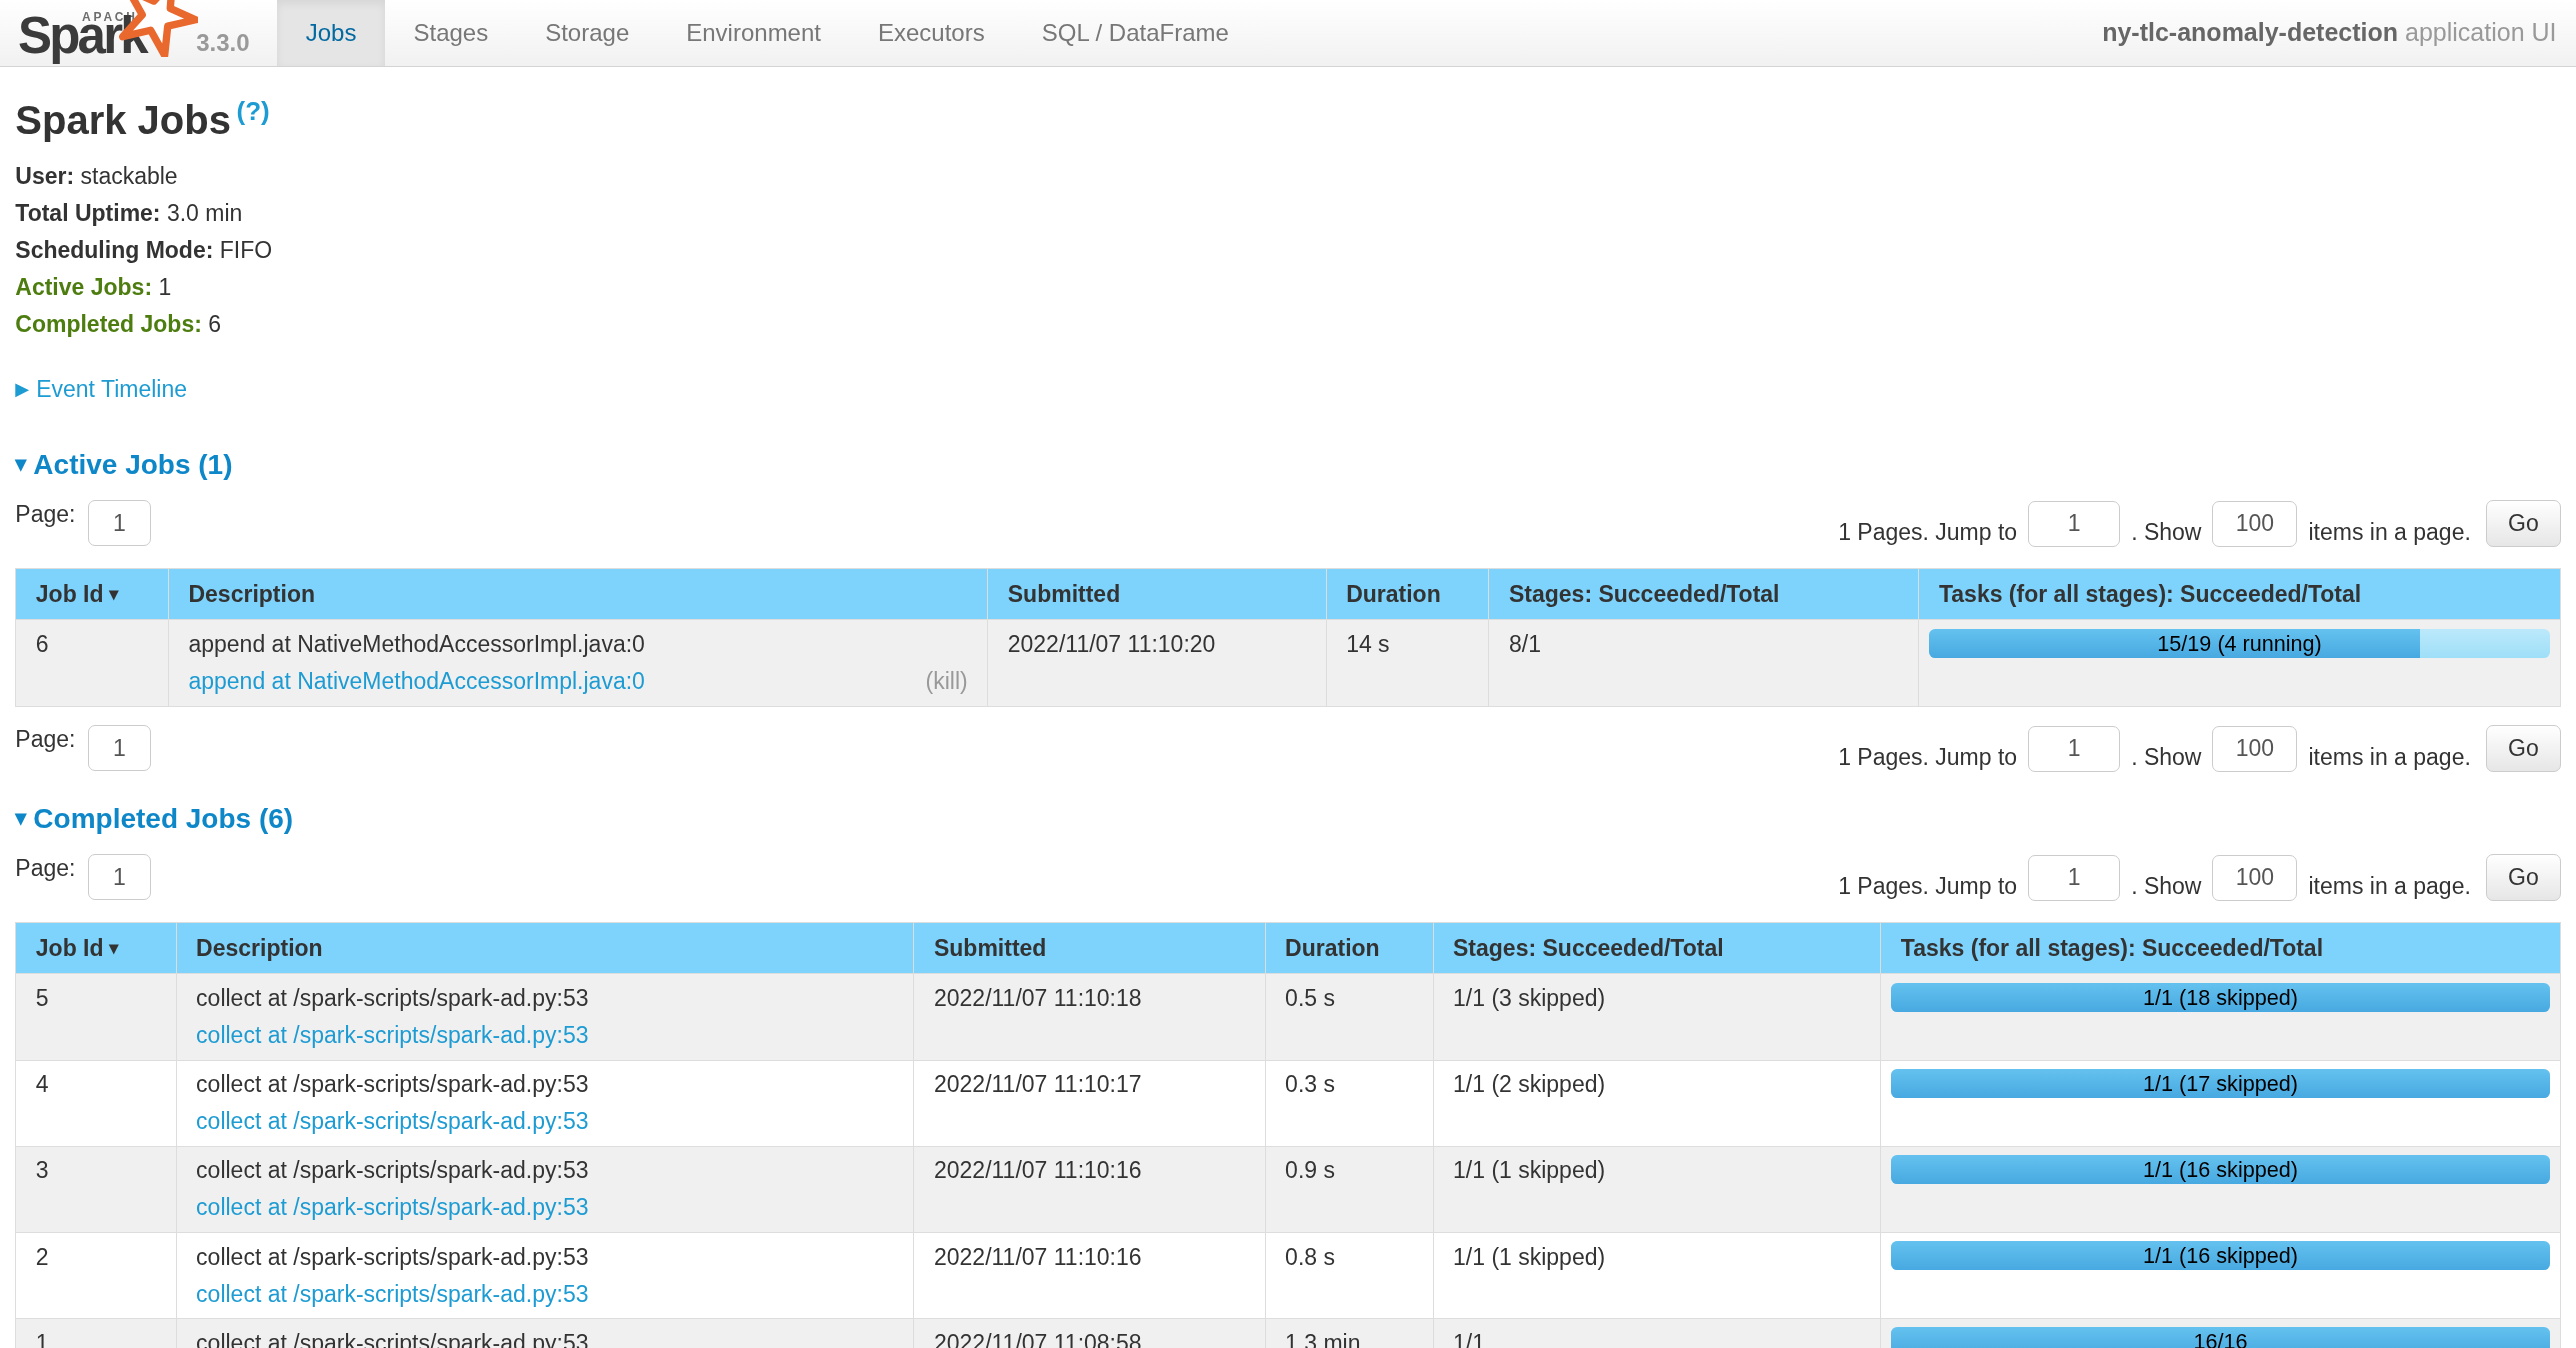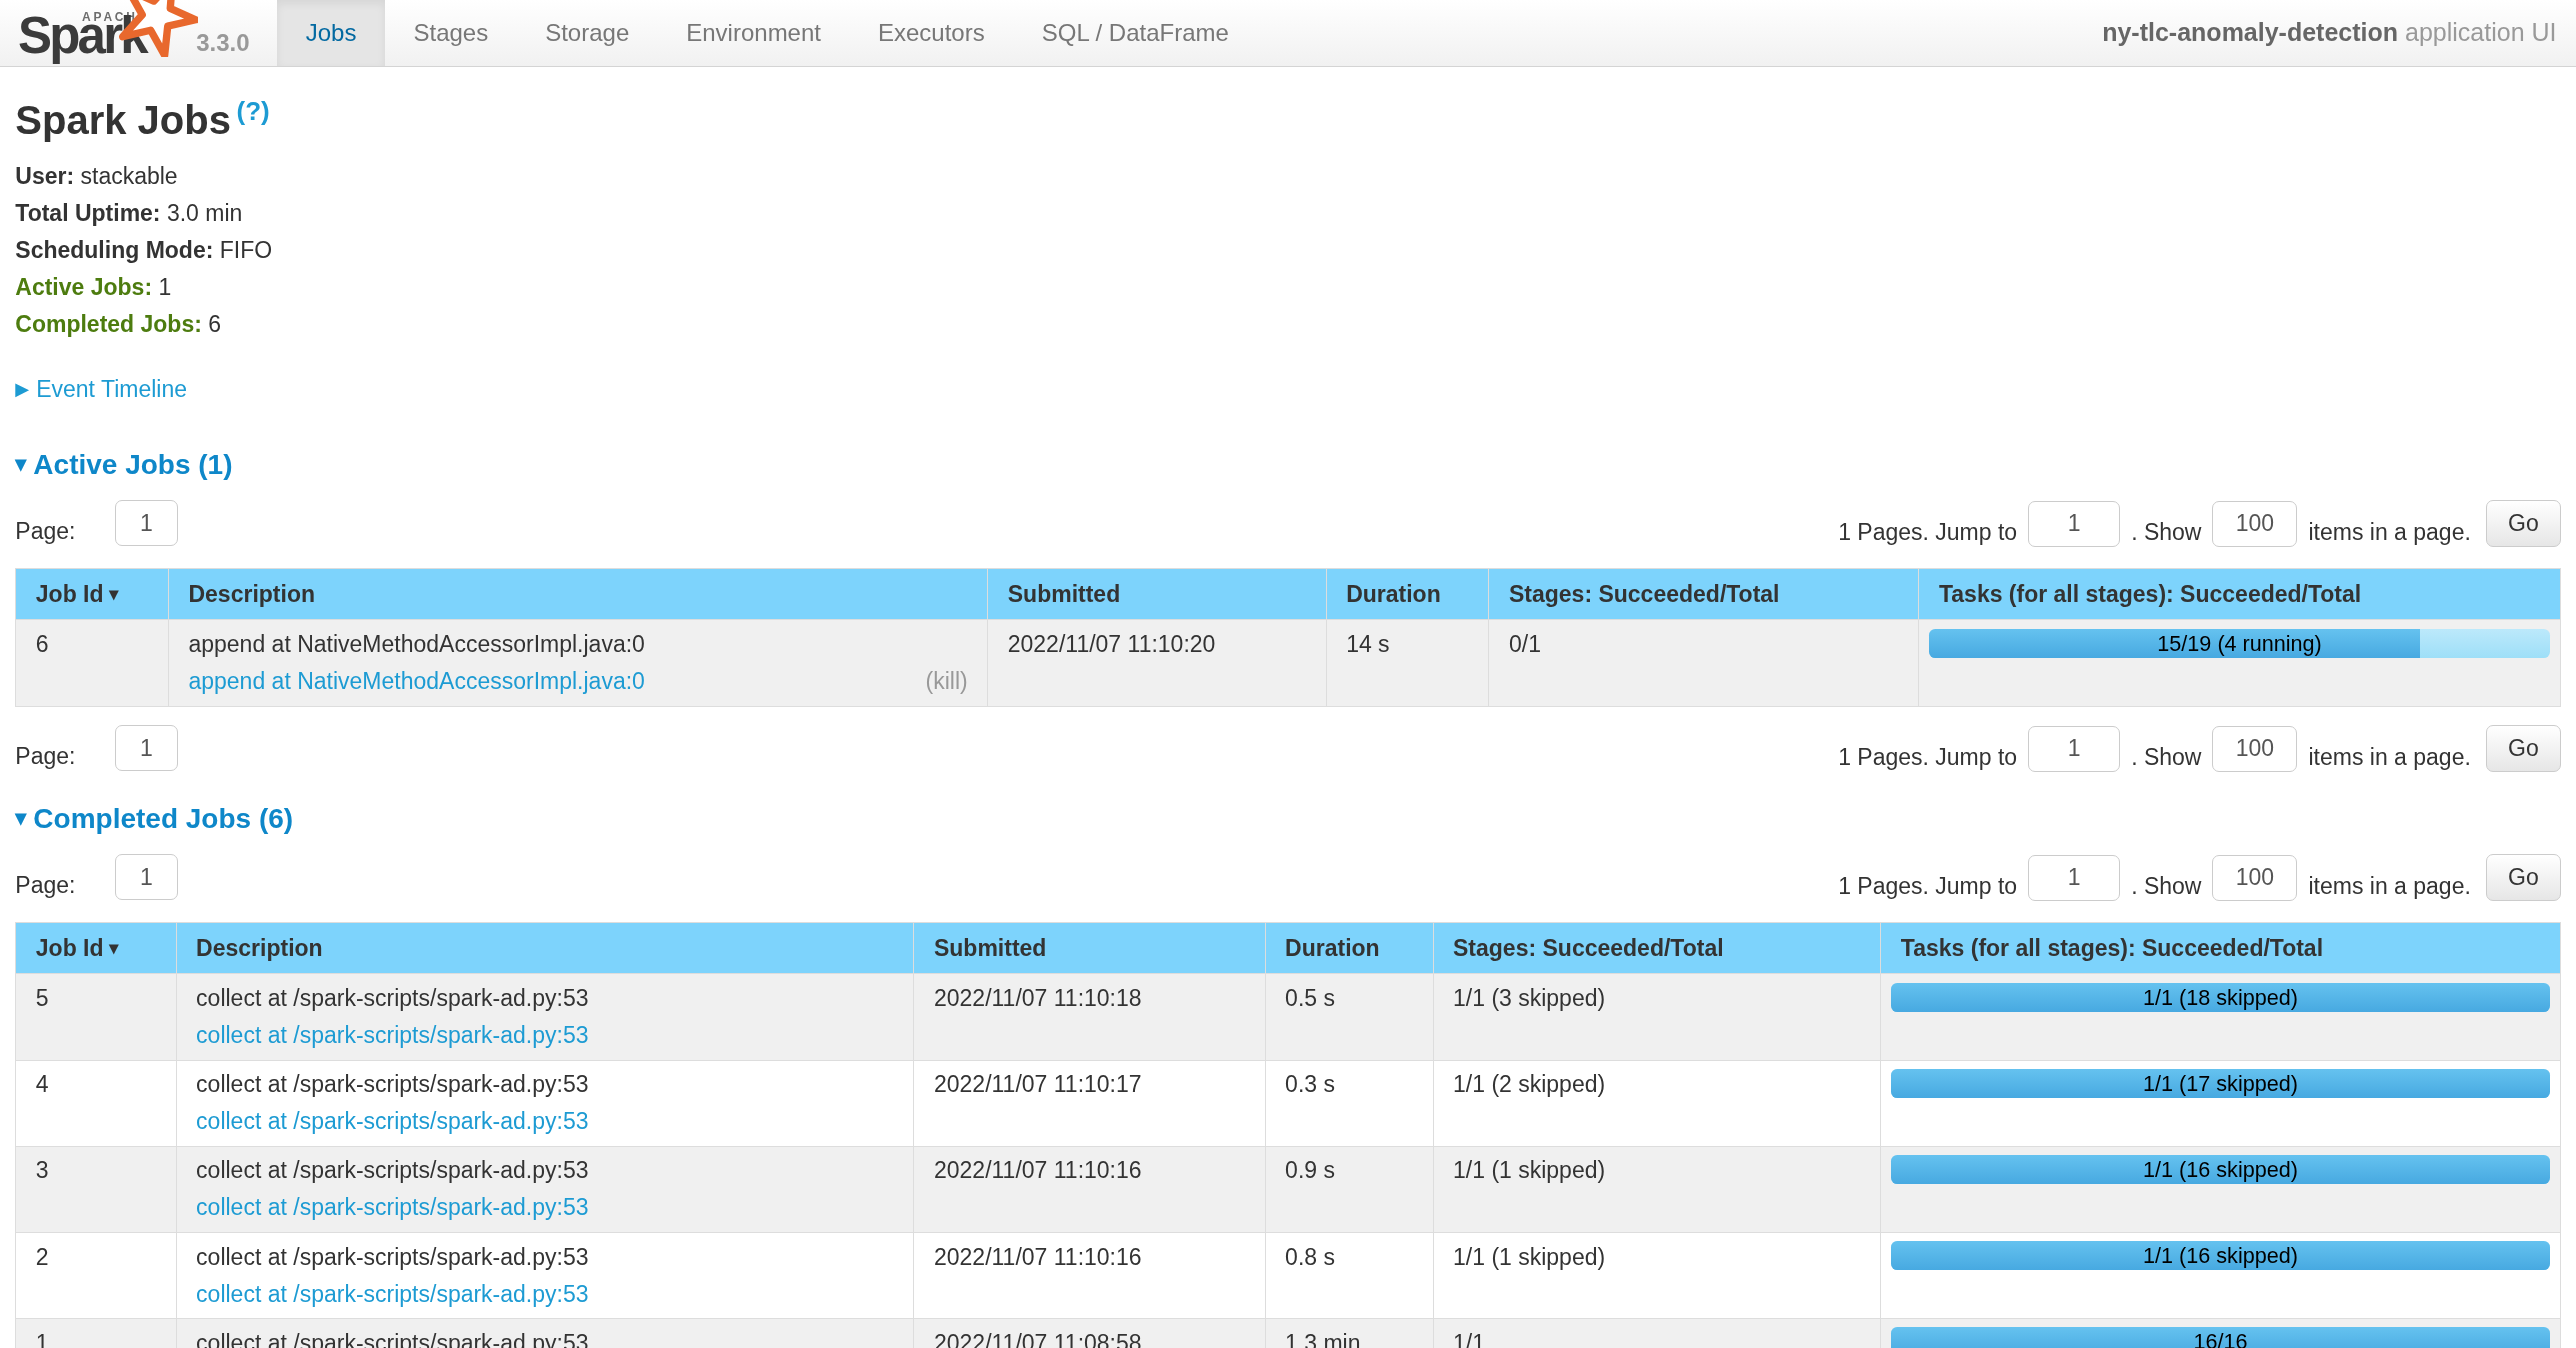--- a/index.html
+++ b/index.html
@@ -53,21 +53,21 @@
   .summary .lbl.link { color: #4d7c0f; cursor: pointer; }
 
   .timeline { display: inline-block; margin: 18px 0 14px; color: #1d9bd3; cursor: pointer; }
   .timeline .tri { font-size: 18px; margin-right: 7px; position: relative; top: -2.1px; }
 
   .section-h { font-size: 28px; font-weight: bold; color: #0e87c9; margin: 29px 0 18px; cursor: pointer; }
   .section-h .tri { font-size: 22px; margin-right: 7px; position: relative; top: -2.8px; }
 
   
   .pager { display: flex; align-items: center; margin: 4.2px 0 21px; }
-  .pager .left { display: flex; align-items: flex-end; gap: 27px; }
+  .pager .left { display: flex; align-items: flex-start; }
   .pager .right { margin-left: auto; display: flex; align-items: flex-end; gap: 11px; white-space: nowrap; }
   .pager input {
     height: 46px; border: 1.4px solid #ccc; border-radius: 7px;
     text-align: center; font-size: 23px; color: #555;
     font-family: "Liberation Sans", sans-serif; outline: none;
   }
   .page-input { width: 63px; margin-left: 12.5px; color: #999; }
   .jump-input { width: 92px; }
   .show-input { width: 85px; }
   .go-btn {
@@ -211,21 +211,21 @@
         <td>6</td>
         <td>
           <div>append at NativeMethodAccessorImpl.java:0</div>
           <div class="desc-l2">
             <a class="tbl-link">append at NativeMethodAccessorImpl.java:0</a>
             <span class="kill">(kill)</span>
           </div>
         </td>
         <td>2022/11/07 11:10:20</td>
         <td>14 s</td>
-        <td>0/1</td>
+        <td>8/1</td>
         <td class="tasks-cell">
           <div class="progress">
             <div class="progress-fill" style="width: 79%;"></div>
             <span class="progress-label">15/19 (4 running)</span>
           </div>
         </td>
       </tr>
     </tbody>
   </table>
 

